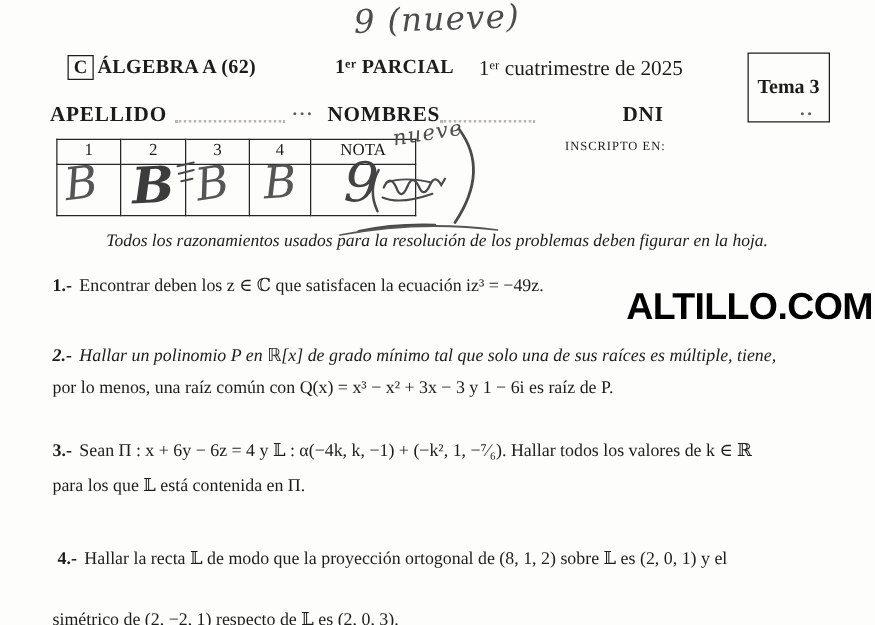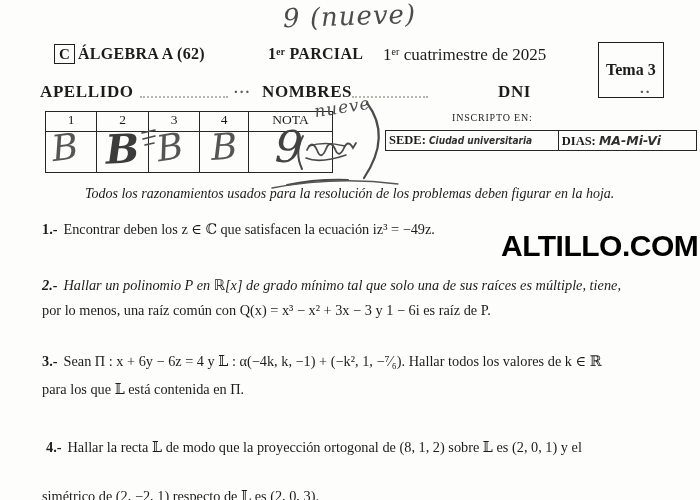--- a/index.html
+++ b/index.html
@@ -106,24 +106,20 @@
     <td></td>
   </tr>
 </tbody>
   </table>
 <span class="abs hand nota-nine">9</span>
 <span class="abs hand nota-word">nueve</span>
 
 <span class="abs insc-title nowrap">INSCRIPTO EN:</span>
 <table class="abs insc-table">
   <tbody>
-      <tr>
-    <td class="iw1"><span class="bold">SEDE:</span> <span class="insc-val sede-val">Ciudad universitaria</span></td>
-    <td class="iw2"><span class="bold">DIAS:</span> <span class="insc-val dias-val">MA-Mi-Vi</span></td>
-  </tr>
 </tbody>
   </table>
 
 <div class="abs instr nowrap">Todos los razonamientos usados para la resolución de los problemas deben figurar en la hoja.</div>
 
 <div class="abs watermark nowrap">ALTILLO.COM</div>
 
 <div class="abs pline nowrap" style="top:221px;">
   <span class="pnum">1.-</span><span>Encontrar deben los z ∈ ℂ que satisfacen la ecuación iz³ = −49z.</span>
 </div>

